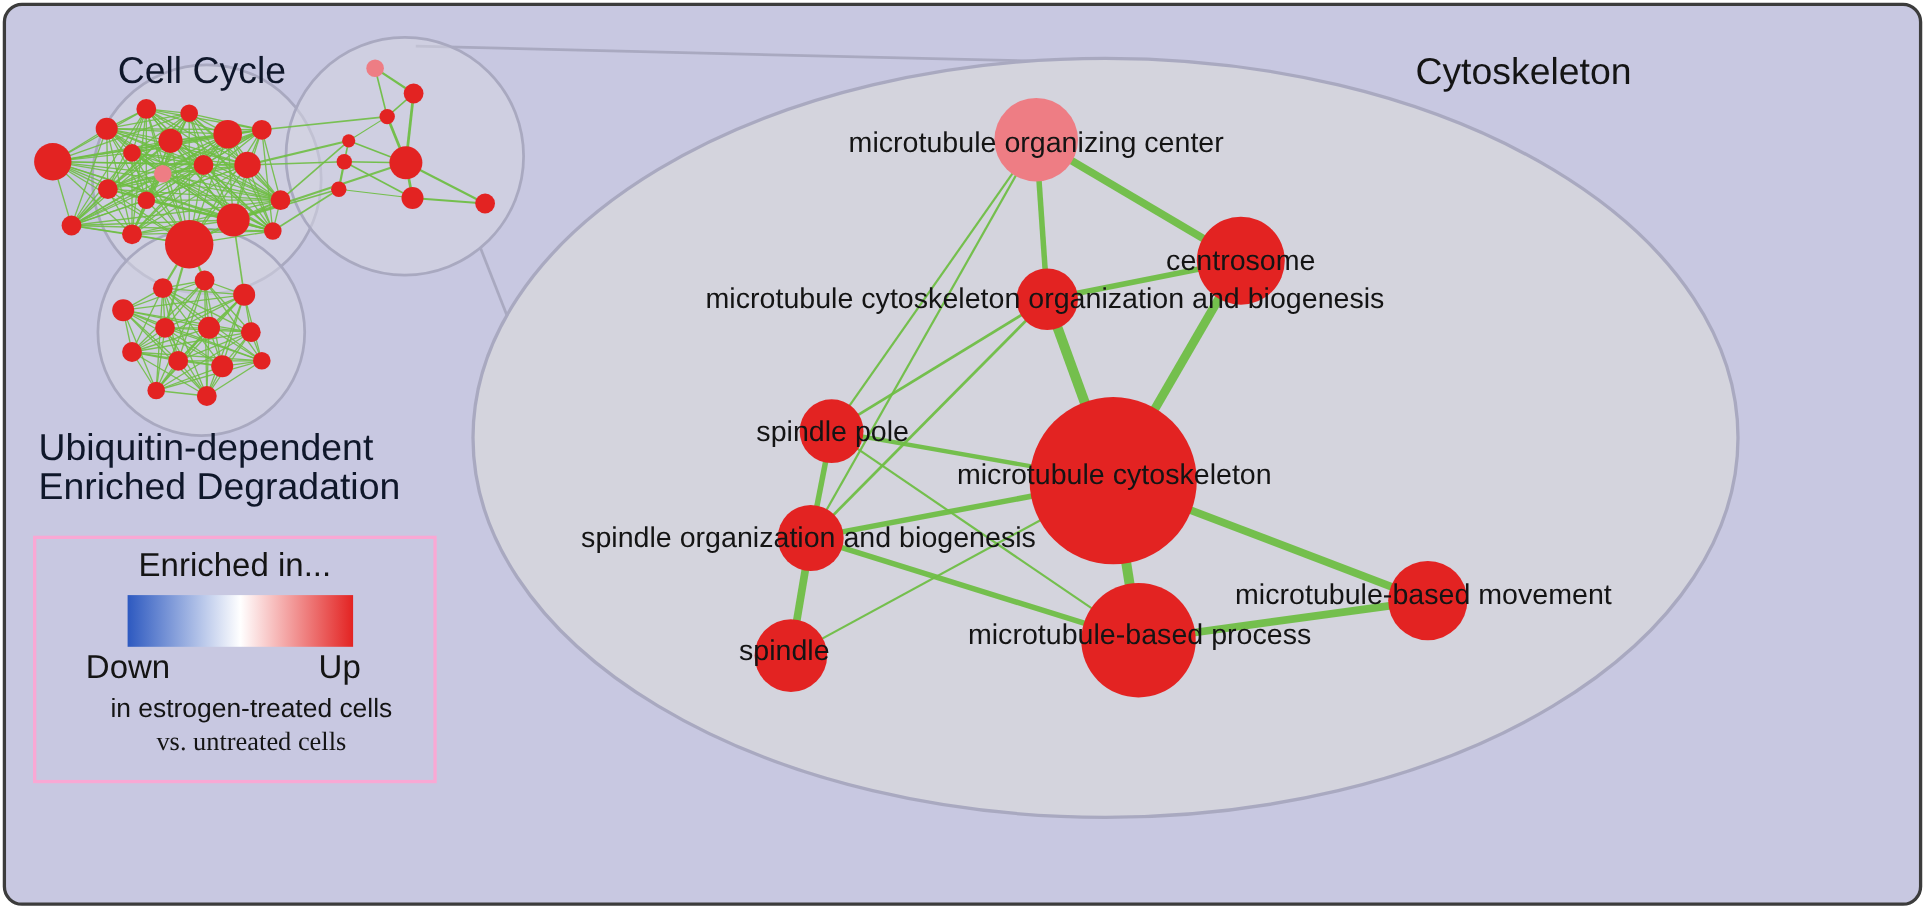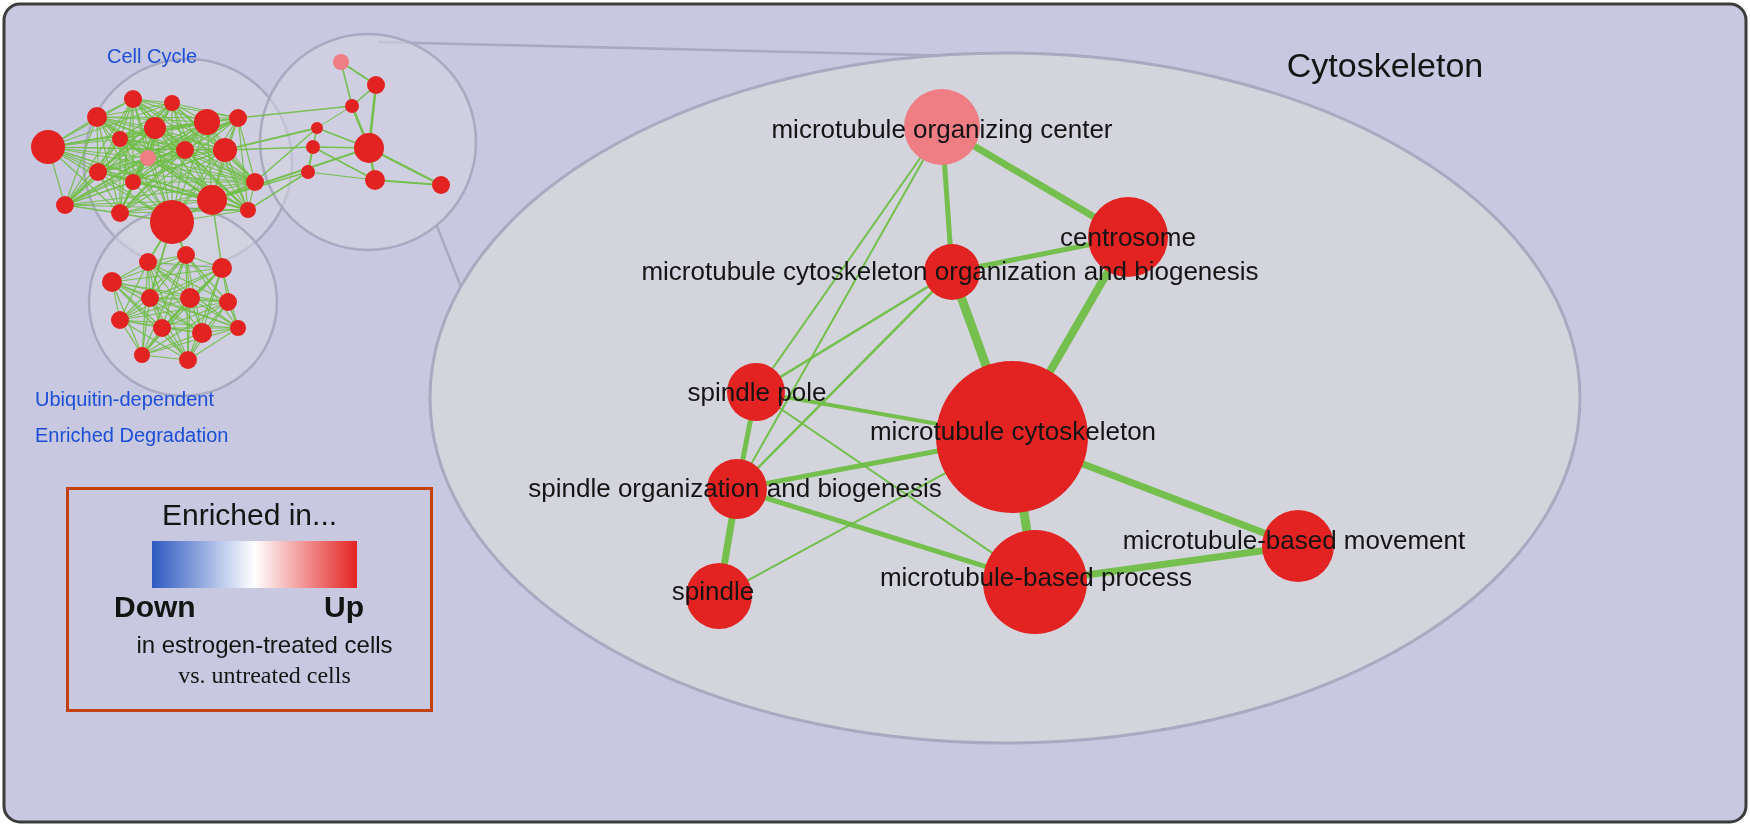--- a/index.html
+++ b/index.html
@@ -5,42 +5,41 @@
   html, body { margin: 0; padding: 0; background: #ffffff; }
   .stage {
     position: relative;
     width: 1750px;
     height: 826px;
     font-family: "Liberation Sans", sans-serif;
     overflow: hidden;
   }
   #scene { position: absolute; left: 0; top: 0; }
   .overlay { position: absolute; white-space: nowrap; }
-  .gray-label { font-size: 20px; color: #1d4ed8; }
+  .gray-label { font-size: 34px; color: #0f172a; }
   .zoom-title { font-size: 34px; color: #141414; text-align: center; line-height: 40px; }
   .legend {
     position: absolute;
     left: 30px; top: 487px;
     width: 367px; height: 225px;
-    border: 3px solid #c2410c;
+    border: 3px solid #f9a8d4;
     box-sizing: border-box;
-    margin-left: 36px;
   }
   .legend-title {
     position: absolute; left: 0; top: 8px; width: 100%;
     text-align: center; font-size: 30px; color: #141414;
   }
   .legend-bar {
     position: absolute; left: 83px; top: 51px;
     width: 205px; height: 47px;
   }
   .legend-row {
     position: absolute; left: 45px; top: 100px; width: 250px;
     display: flex; justify-content: space-between;
-    font-size: 30px; color: #141414; font-weight: bold;
+    font-size: 30px; color: #141414;
   }
   .legend-note {
     position: absolute; left: 0; width: 100%;
     text-align: center; font-size: 24px; color: #141414; padding-left: 15px;
   }
   .legend-note.n1 { top: 141px; }
   .legend-note.n2 { top: 172px; font-family: Liberation Serif, serif; }
 </style>
 </head>
 <body>

